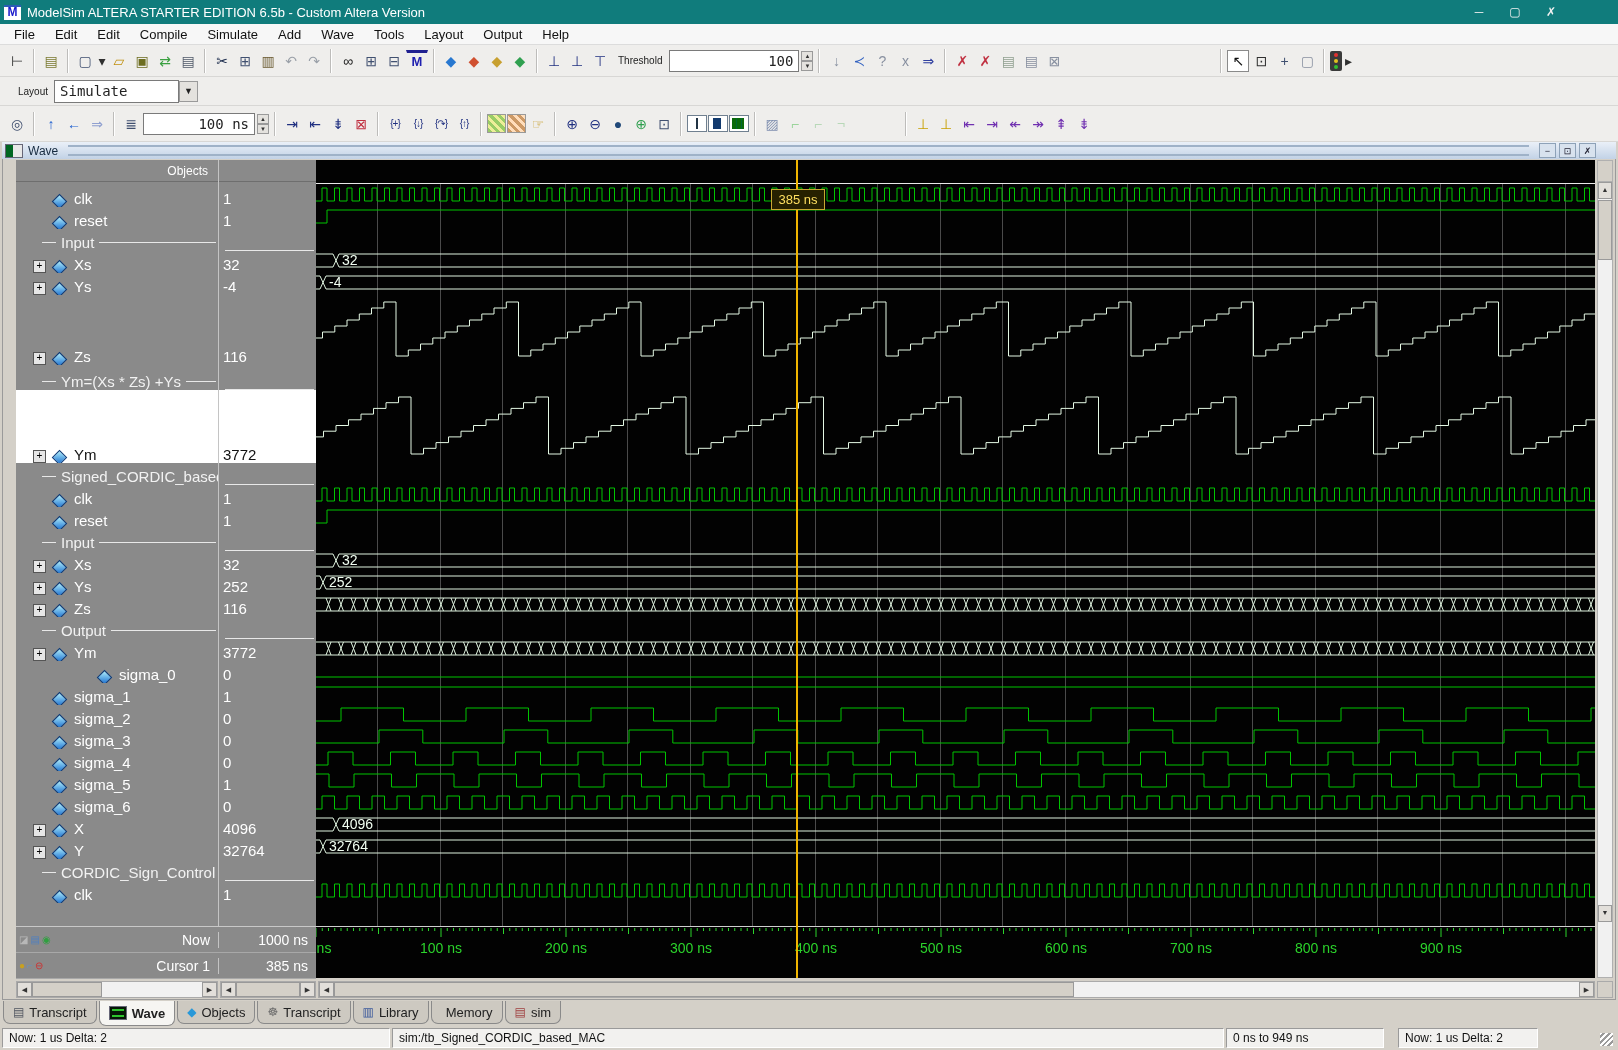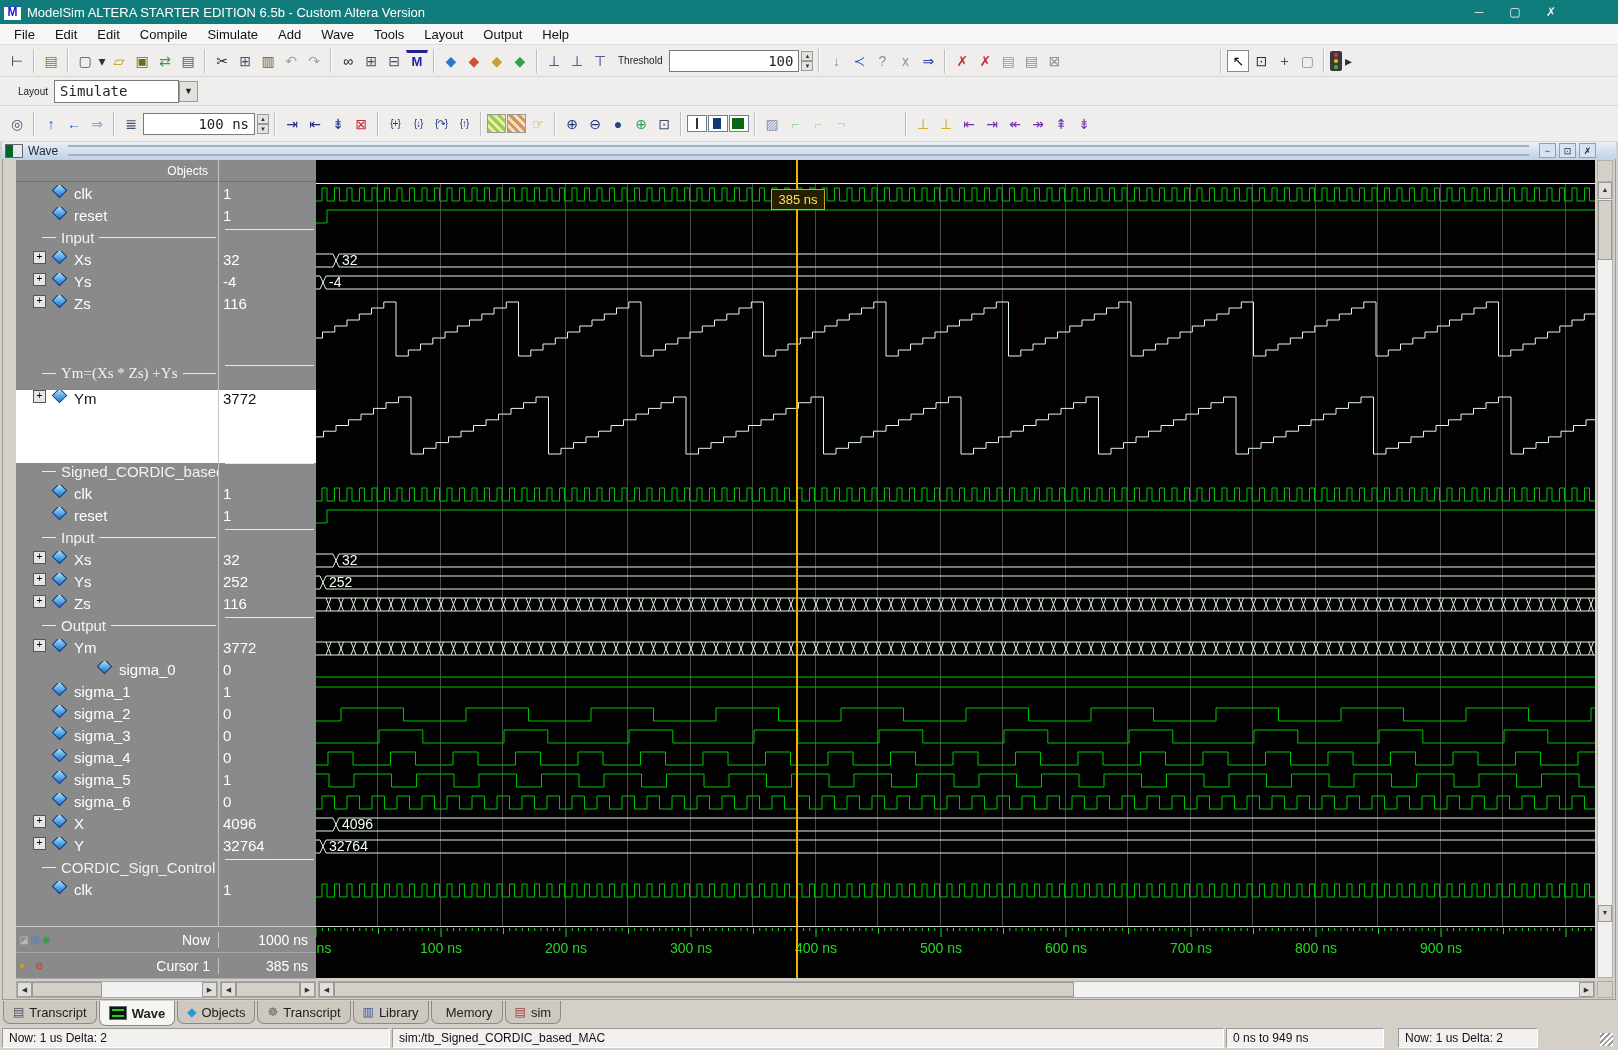--- a/index.html
+++ b/index.html
@@ -70,21 +70,21 @@
   #wave-controls .wwbtn{width:15px;height:13px;background:#d8e2ee;border:1px solid #8ea2b8;font-size:9px;
                  display:flex;align-items:center;justify-content:center;color:#223}
 
   
   #names{left:16px;top:160px;width:202px;height:766px;background:#8a8a8a;overflow:hidden}
   #values{left:218px;top:160px;width:98px;height:766px;background:#8a8a8a;border-left:1px solid #c4c4c4;
           box-sizing:border-box;overflow:hidden}
   .colheader{height:21px;border-bottom:1px solid #6e6e6e;display:flex;align-items:center;
              justify-content:flex-end;color:#fff;font-size:12px;padding-right:10px}
   .rows{margin-top:3px}
-  .nrow,.vrow{display:flex;align-items:flex-start;color:#fff;font-size:15px;overflow:hidden;white-space:nowrap}
+  .nrow,.vrow{display:flex;align-items:flex-end;color:#fff;font-size:15px;overflow:hidden;white-space:nowrap}
   .nrow.sel,.vrow.sel{background:#fff;color:#111}
   .pbox{width:11px;height:11px;margin-left:17px;background:#e6e6e6;border:1px solid #555;color:#000;
         font-size:10px;line-height:9px;text-align:center;flex:none}
   .pspace{width:30px;flex:none}
   .diamond{width:9px;height:9px;flex:none;margin-left:8px;background:linear-gradient(135deg,#aeeefc,#1b6fd0);
            transform:rotate(45deg);border:1px solid #0c3a78}
   .nlabel{margin-left:9px}
   .ndiv{display:flex;align-items:center;width:100%;color:#f2f2f2}
   .ndiv .l1{width:14px;height:1px;background:#e8e8e8;margin-left:26px;flex:none}
   .ndiv .dt{padding:0 5px;white-space:nowrap}
@@ -392,21 +392,21 @@
       <div class="nrow" style="height: 22px;">
         <span class="pbox">+</span>
         <span class="diamond"></span>
         <span class="nlabel">Ys</span>
       </div>
       <div class="nrow" style="height: 70px;">
         <span class="pbox">+</span>
         <span class="diamond"></span>
         <span class="nlabel">Zs</span>
       </div>
-      <div class="nrow" style="height: 25px; font-family: Liberation Serif, serif;">
+      <div class="nrow" style="height: 25px;">
         <div class="ndiv">
           <span class="l1"></span>
           <span class="dt">Ym=(Xs * Zs) +Ys</span>
           <span class="l2"></span>
         </div>
       </div>
       <div class="nrow sel" style="height: 73px;">
         <span class="pbox">+</span>
         <span class="diamond"></span>
         <span class="nlabel">Ym</span>

